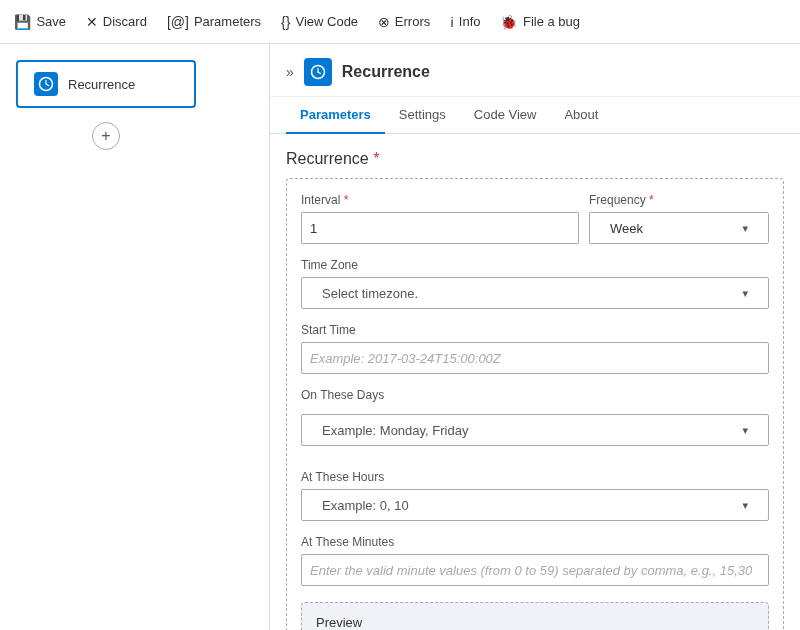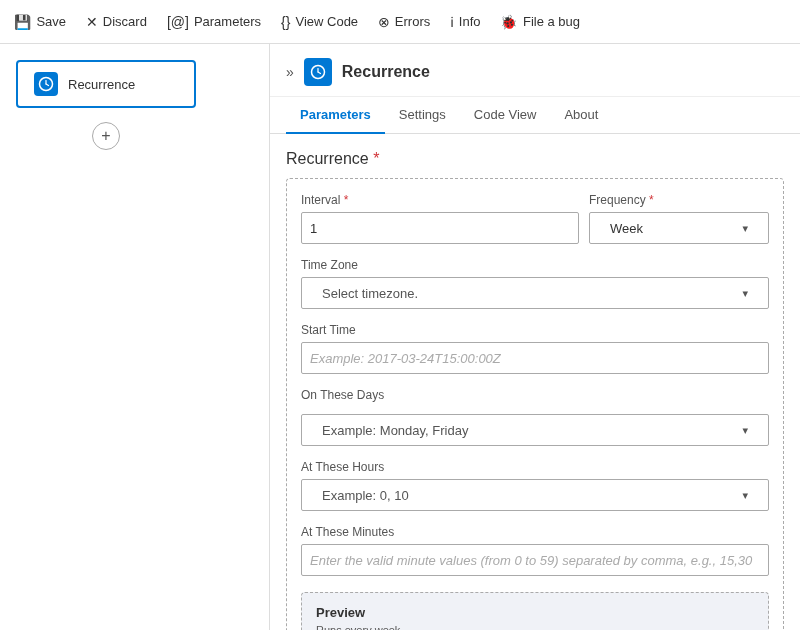--- a/index.html
+++ b/index.html
@@ -209,21 +209,21 @@
     
     .preview-box {
       border: 1px dashed #aaa;
       border-radius: 4px;
       padding: 12px 14px;
       margin-top: 14px;
       background: #f0f2f7;
     }
     .preview-title {
       font-size: 13px;
-      font-weight: 700;
+      font-weight: 400;
       margin-bottom: 4px;
     }
     .preview-text {
       font-size: 11px;
       color: #555;
     }
 
     
     .clock-svg { width: 16px; height: 16px; }
   </style>
@@ -342,21 +342,21 @@
             <span class="field-select-text">Select timezone.</span>
             <span class="chevron">▾</span>
           </div>
         </div>
 
         <div class="field-group full-width" style="margin-bottom:14px;">
           <div class="field-label">Start Time</div>
           <input class="field-input full-width" type="text" placeholder="Example: 2017-03-24T15:00:00Z" style="">
         </div>
 
-        <div class="field-group full-width" style="margin-bottom:14px;gap:12px;">
+        <div class="field-group full-width" style="margin-bottom:24px;gap:12px;">
           <div class="field-label">On These Days</div>
           <div class="field-select full-width">
             <span class="field-select-text">Example: Monday, Friday</span>
             <span class="chevron">▾</span>
           </div>
         </div>
 
         <div class="field-group full-width" style="margin-bottom:14px;">
           <div class="field-label">At These Hours</div>
           <div class="field-select full-width">

